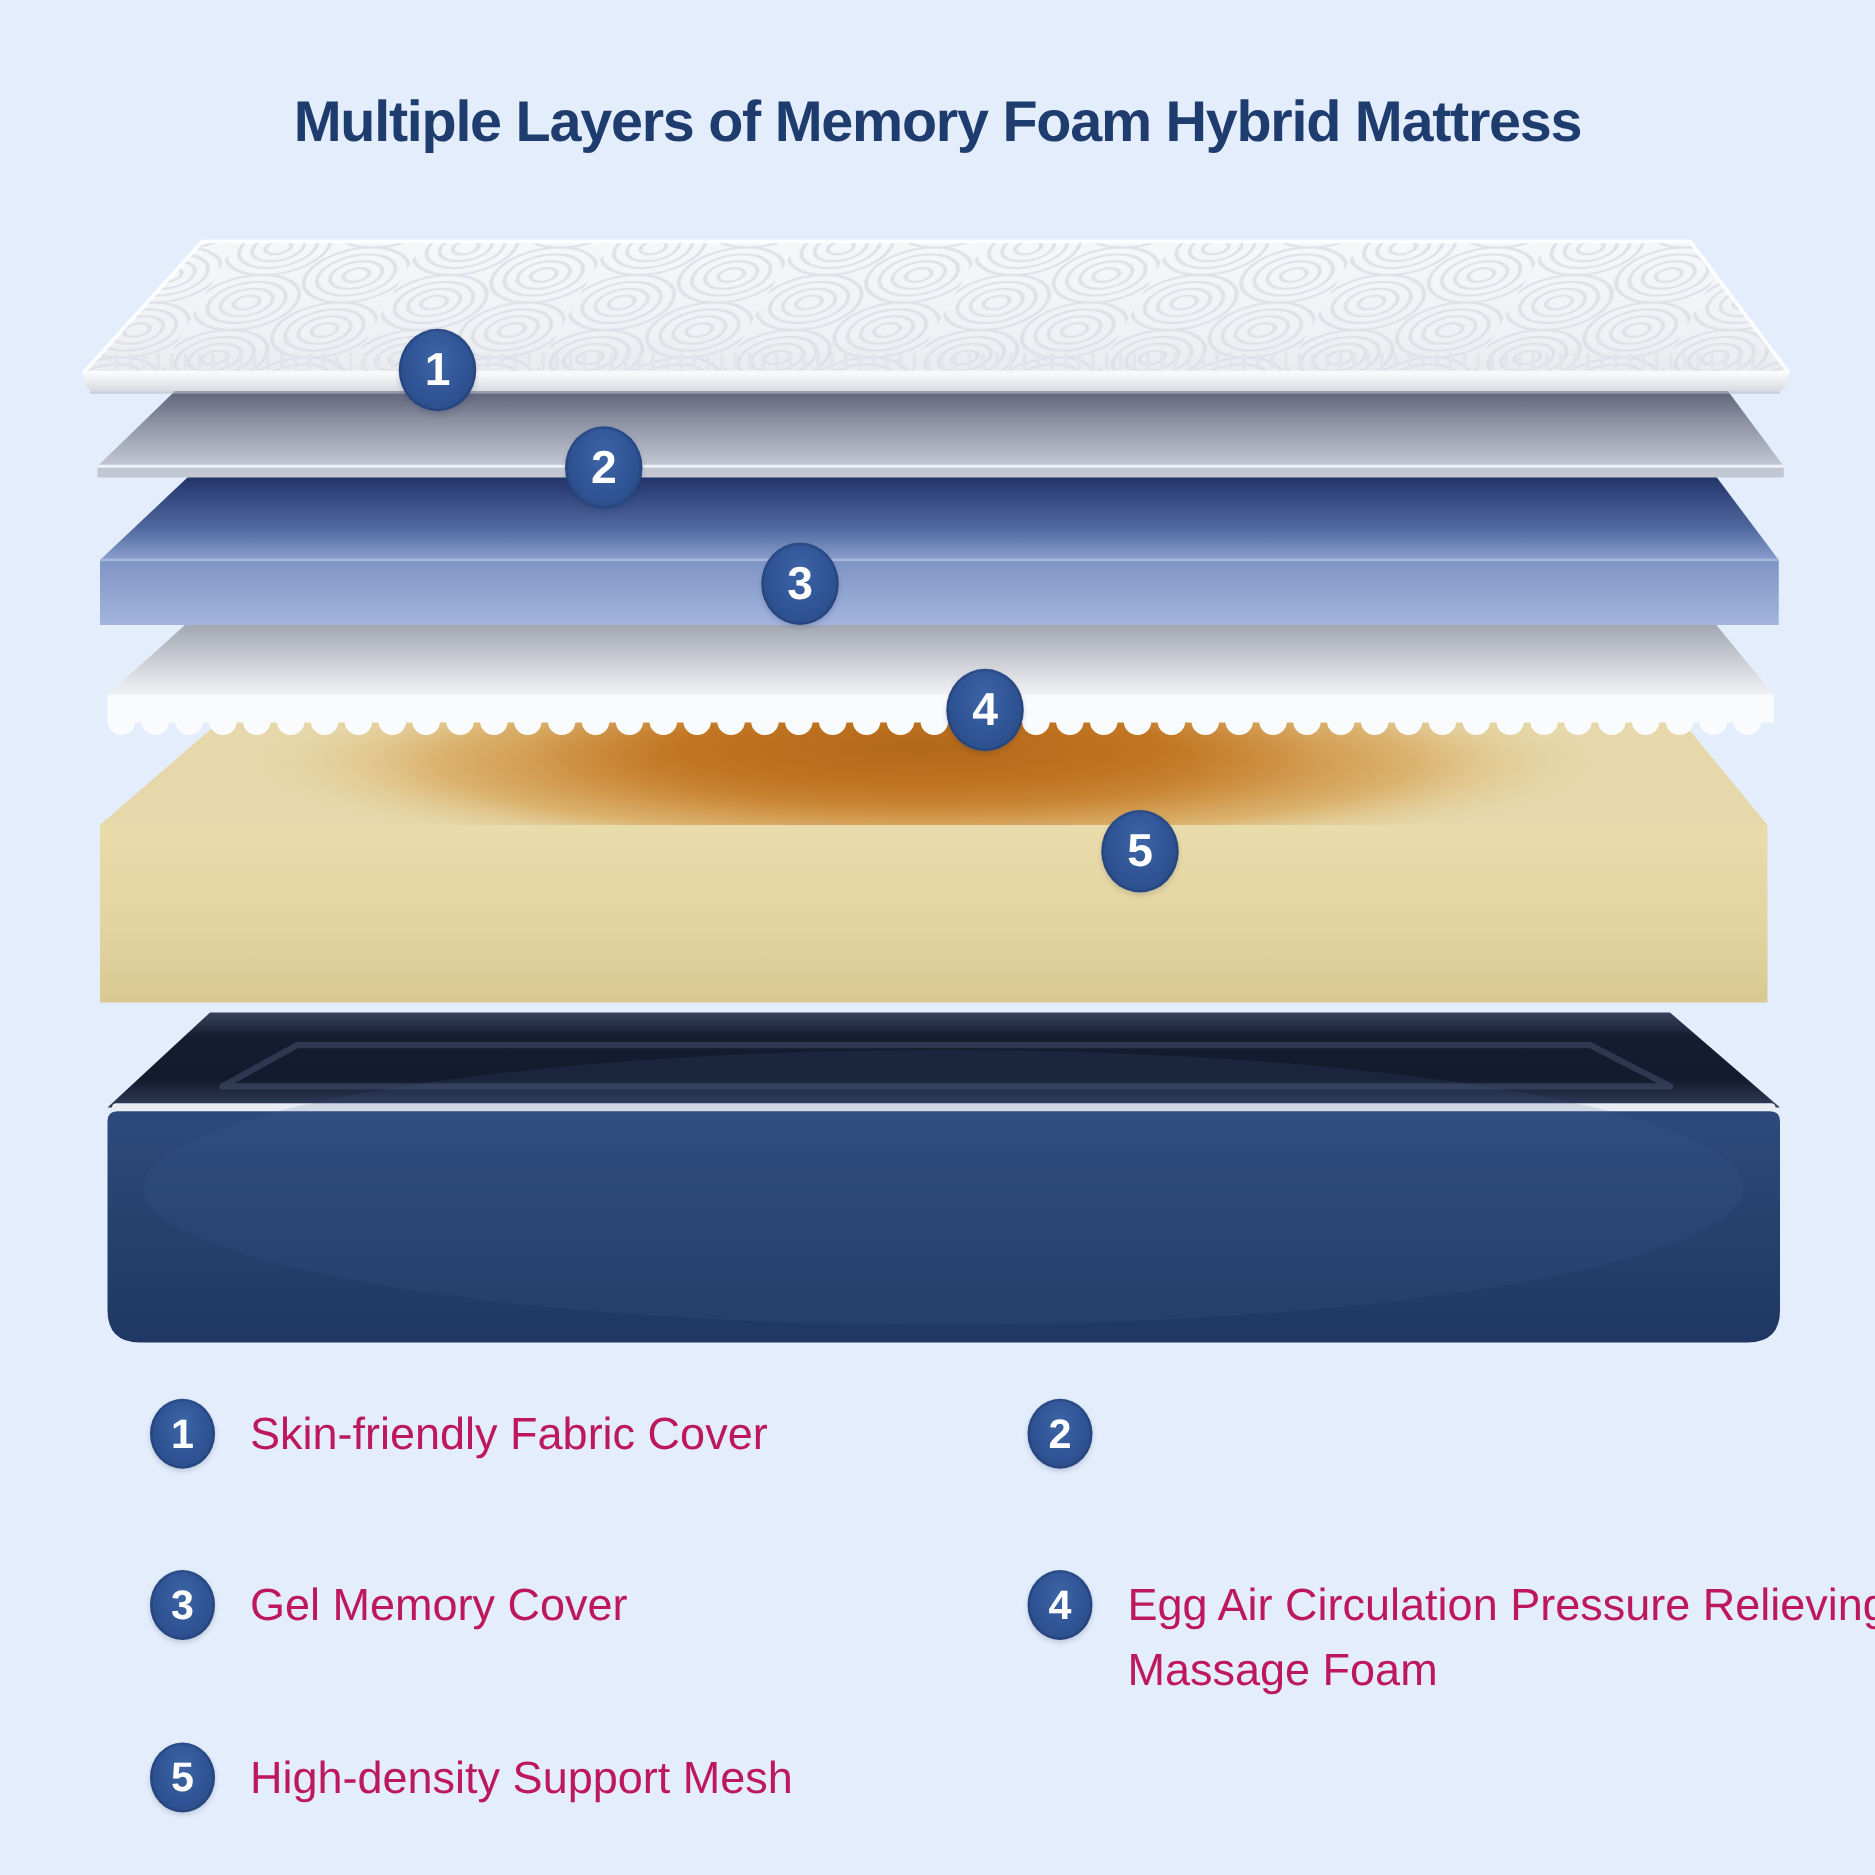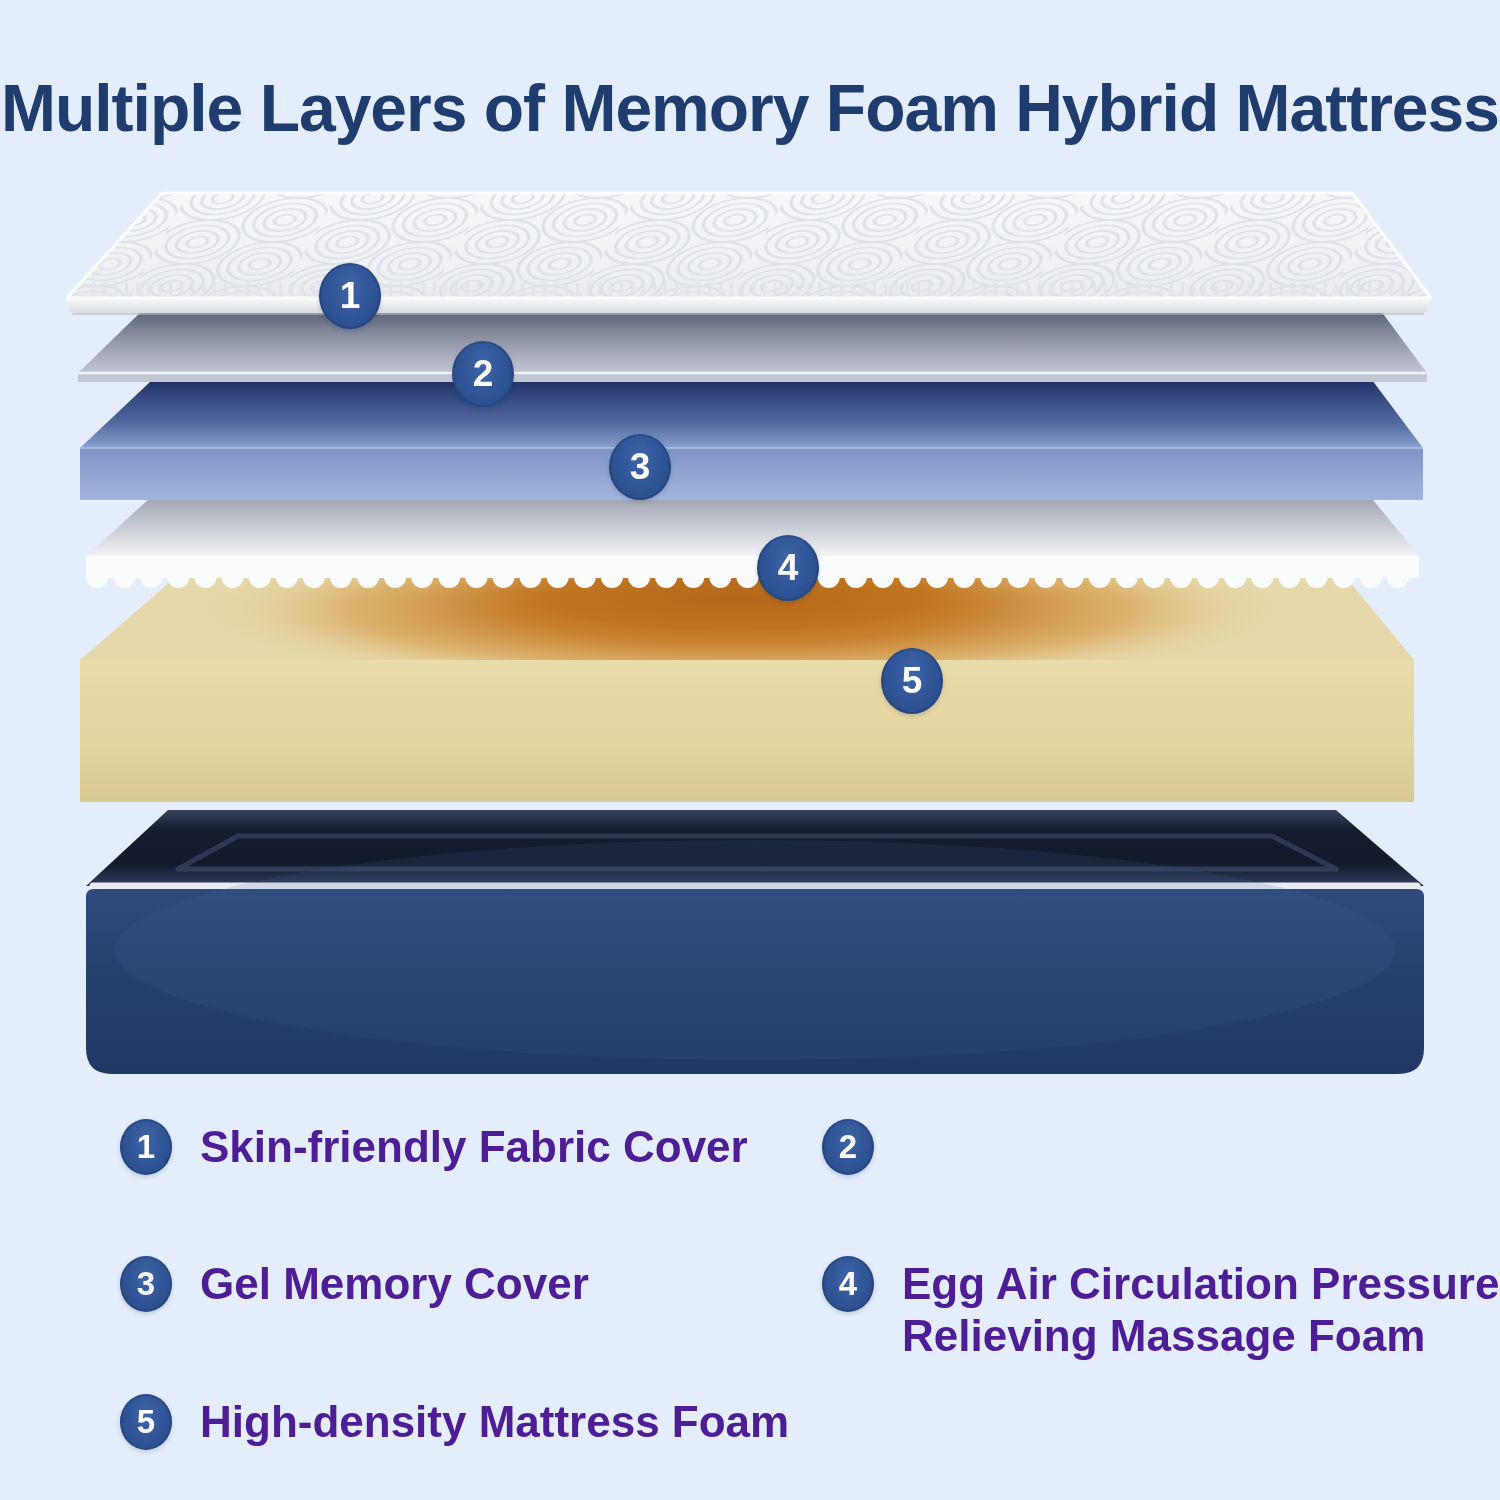--- a/index.html
+++ b/index.html
@@ -6,21 +6,21 @@
   body{
     width:1500px;height:1500px;
     background:#e3edfb;
     font-family:"Liberation Sans","DejaVu Sans",sans-serif;
     overflow:hidden;
   }
   .canvas{position:relative;width:1500px;height:1500px;background:#e3edfb;}
   .page-title{
     position:absolute;left:0;right:0;top:70px;
     margin:0;text-align:center;
-    font-size:66px;font-weight:bold;letter-spacing:-1px;
+    font-size:46px;font-weight:bold;letter-spacing:-1px;
     color:#1e3c6e;
   }
   .diagram-svg{position:absolute;left:0;top:0;}
   .badge{
     position:absolute;
     display:flex;align-items:center;justify-content:center;
     border-radius:50%;
     background:radial-gradient(ellipse at 50% 38%, #3d65a6 0%, #2f5394 55%, #27477f 100%);
     box-shadow:inset 0 0 0 2px rgba(23,45,87,.25), 0 2px 4px rgba(20,40,80,.18);
     color:#ffffff;font-weight:bold;
@@ -30,21 +30,21 @@
   .legend-item{
     position:absolute;
     display:flex;align-items:flex-start;
   }
   .legend-badge{
     position:relative;flex:0 0 auto;
     width:52px;height:56px;font-size:33px;
     margin-right:28px;
   }
   .legend-label{
-    color:#4c1d95;font-size:44px;font-weight:bold;line-height:52px;
+    color:#be185d;font-size:36px;font-weight:normal;line-height:52px;
     padding-top:2px;
     white-space:nowrap;
   }
   .legend-item.wrap .legend-label{white-space:normal;width:620px;}
   .li-1{left:120px;top:1119px;}
   .li-2{left:822px;top:1119px;}
   .li-3{left:120px;top:1256px;}
   .li-4{left:822px;top:1256px;}
   .li-5{left:120px;top:1394px;}
   .b-1{left:319px;top:263px;}
@@ -227,17 +227,17 @@
       <span class="badge legend-badge">
         <span>4</span>
       </span>
       <span class="legend-label">Egg Air Circulation Pressure Relieving Massage Foam</span>
     </div>
 
     <div class="legend-item li-5">
       <span class="badge legend-badge">
         <span>5</span>
       </span>
-      <span class="legend-label">High-density Mattress Foam</span>
+      <span class="legend-label">High-density Support Mesh</span>
     </div>
 
   </div>
 </div>
 
 </body></html>

